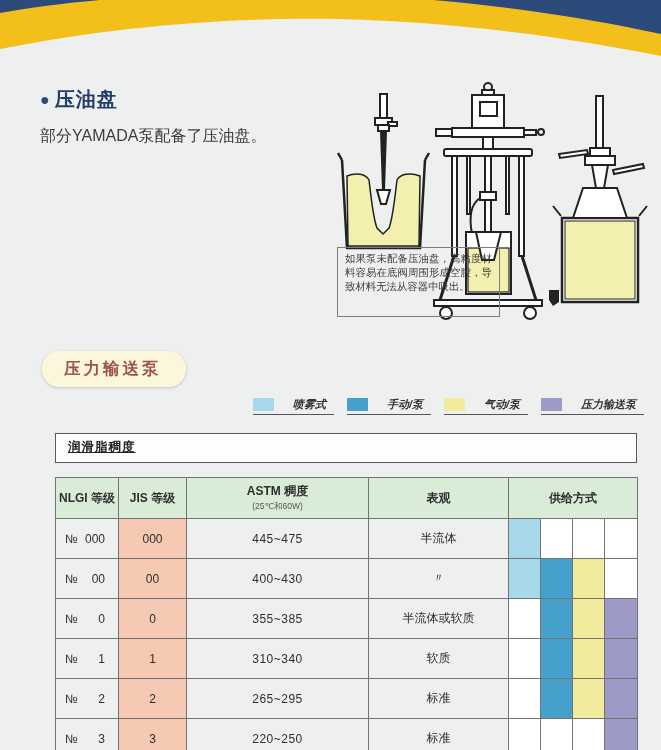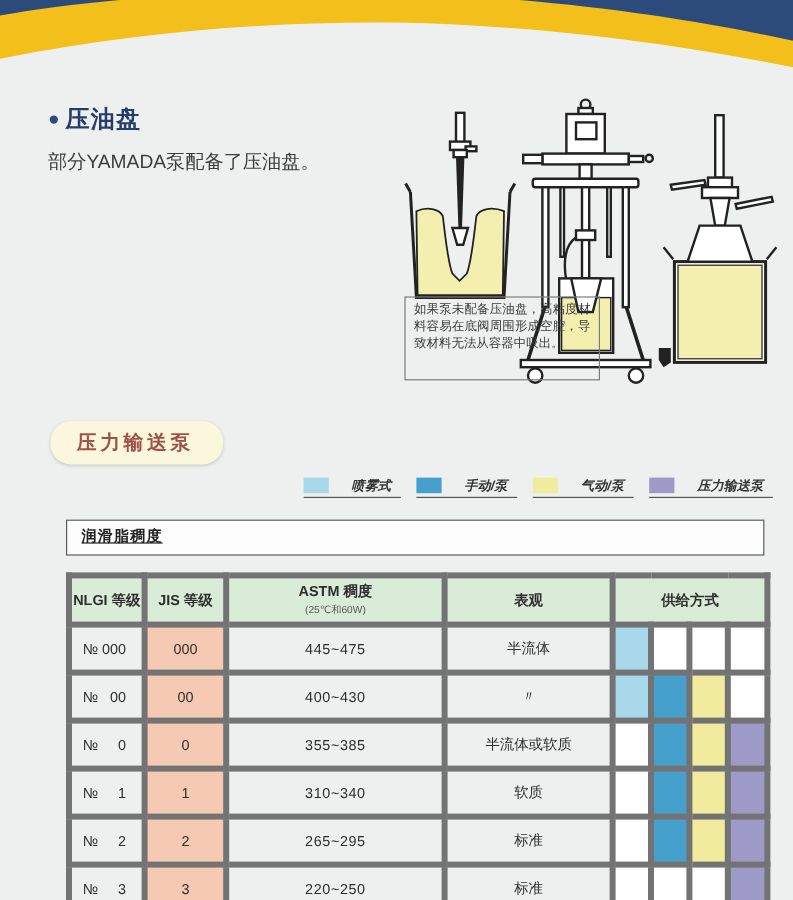--- a/index.html
+++ b/index.html
@@ -54,21 +54,21 @@
     background:#fdfdfd;border:1.5px solid #5a5a5a;
     font-size:12.5px;font-weight:bold;color:#222;
     line-height:27px;padding-left:12px;letter-spacing:1px;text-decoration:underline;
   }
   
   .ctable{
     position:absolute;left:55px;top:477px;width:582px;
     border-collapse:collapse;table-layout:fixed;
     font-size:12px;color:#2e2e2e;
   }
-  .ctable td,.ctable th{border:5px solid #737373;padding:0;height:40px;box-sizing:border-box;}
+  .ctable td,.ctable th{border:1px solid #737373;padding:0;height:40px;box-sizing:border-box;}
   .ctable thead th{background:#d9ecd7;font-weight:bold;font-size:12px;height:41px;text-align:center;}
   .ctable .astm-sub{display:block;font-weight:normal;font-size:8.5px;color:#555;margin-top:1px;letter-spacing:0;}
   .c-nlgi{}
   .nlgi-wrap{display:flex;justify-content:space-between;padding:0 13px 0 9px;align-items:center;}
   .c-jis{background:#f6c9b2;text-align:center;}
   .c-astm{text-align:center;letter-spacing:0.5px;}
   .c-app{text-align:center;}
   .c-supply{background:#fff;}
 </style>
 </head>

